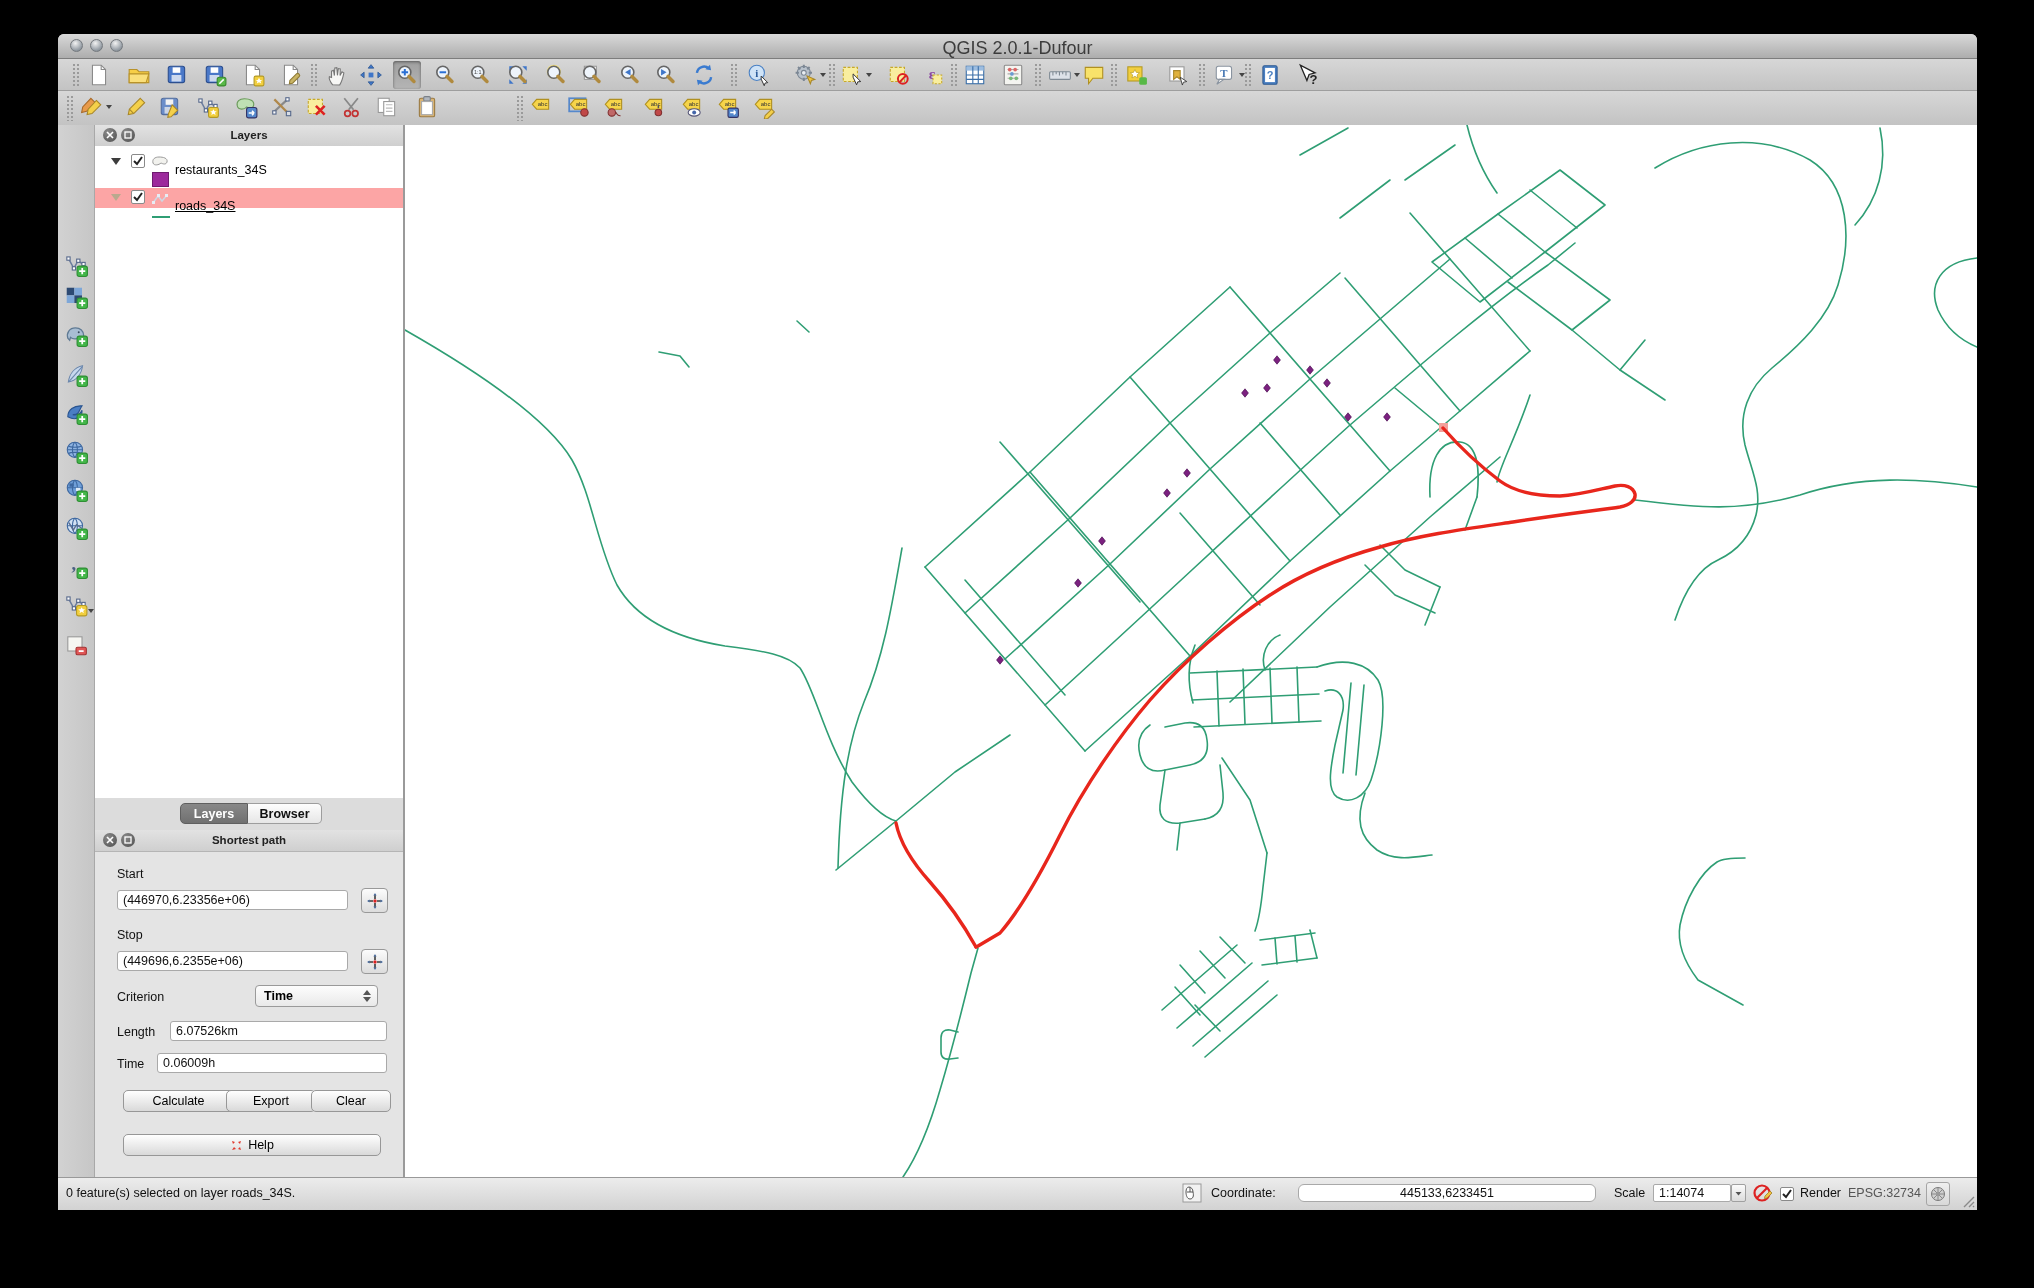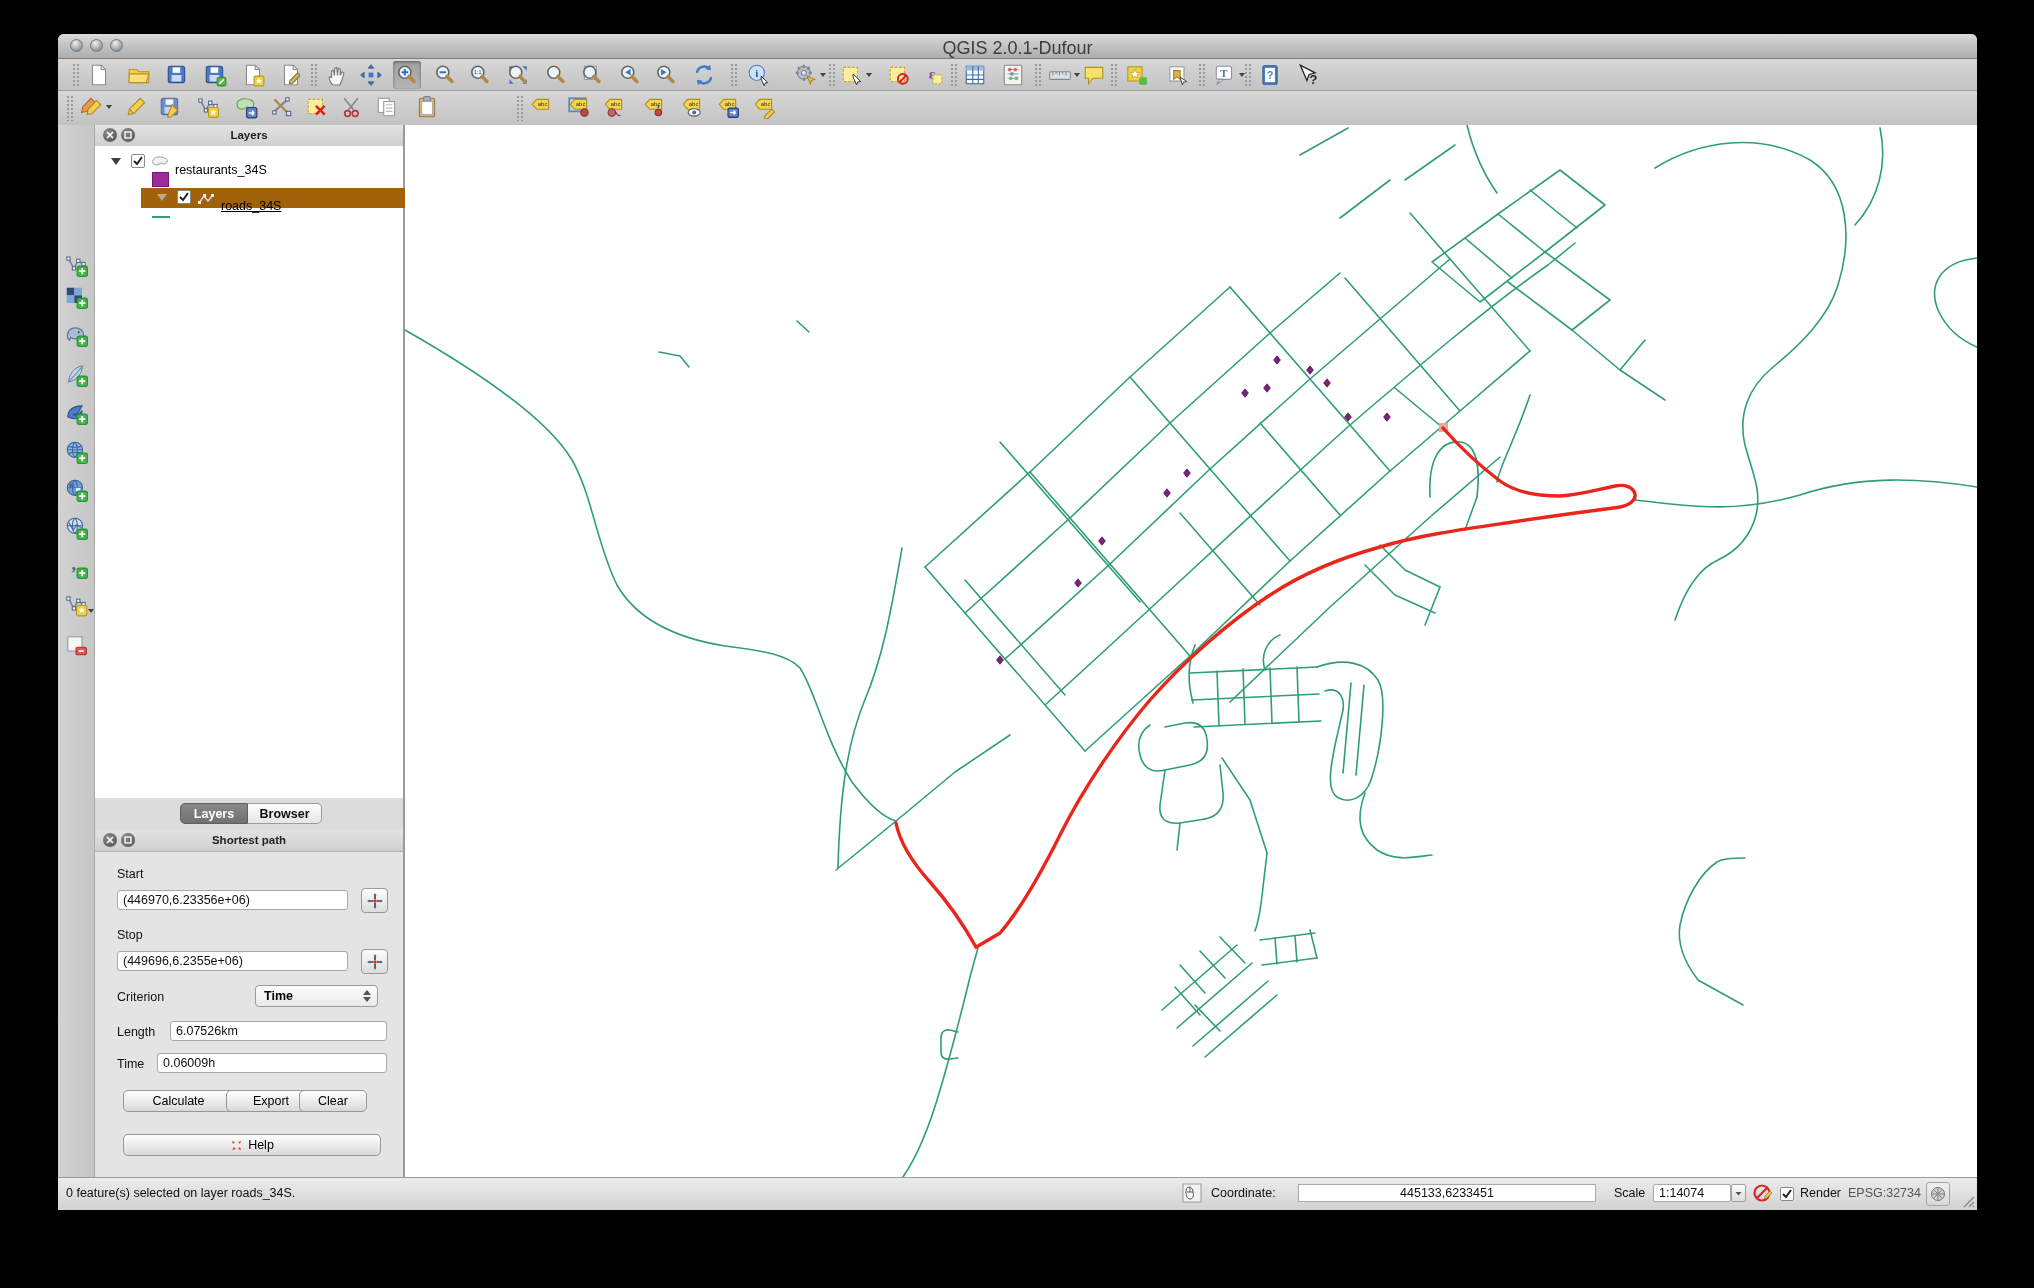--- a/index.html
+++ b/index.html
@@ -16,21 +16,21 @@
   .dd{position:absolute;width:0;height:0;border-left:3.5px solid transparent;border-right:3.5px solid transparent;border-top:4.5px solid #444;}
   .handle{position:absolute;top:4px;bottom:4px;width:7px;background-image:radial-gradient(circle,#9a9a9a 1px,transparent 1.2px);background-size:4px 4px;}
   .leftbar{position:absolute;left:0;top:91px;width:37px;height:1052px;background:linear-gradient(90deg,#d2d2d2,#c6c6c6);border-right:1px solid #a8a8a8;box-sizing:border-box;}
   .lbtn{position:absolute;left:4px;width:28px;height:28px;display:flex;align-items:center;justify-content:center;}
   .dock{position:absolute;left:37px;top:91px;width:310px;height:1052px;background:#e4e4e4;border-right:2px solid #9a9a9a;box-sizing:border-box;}
   .phead{position:absolute;left:0;width:100%;height:21px;background:linear-gradient(#e2e2e2,#cfcfcf);border-bottom:1px solid #b5b5b5;}
   .phead .ptitle{position:absolute;left:0;right:0;top:4px;text-align:center;font-size:11.5px;font-weight:bold;color:#222;}
   .pbtn{position:absolute;top:3px;width:14px;height:14px;border-radius:50%;background:radial-gradient(circle at 35% 30%,#8a8a8a,#4e4e4e);color:#fff;display:flex;align-items:center;justify-content:center;}
   .layers-list{position:absolute;left:0;top:21px;width:100%;height:652px;background:#fff;border-bottom:1px solid #aaa;}
   .lrow{position:absolute;left:0;width:100%;height:20px;}
-  .lrow.sel{background:#a16207;margin-left:46px;}
+  .lrow.sel{background:#fca5a5;}
   .disc{position:absolute;width:0;height:0;border-left:5px solid transparent;border-right:5px solid transparent;border-top:7px solid #3c3c3c;top:6px;}
   .cb{position:absolute;top:2px;width:14px;height:14px;background:#fff;border:1px solid #8a8a8a;border-radius:2px;box-sizing:border-box;}
   .lname{position:absolute;top:11px;font-size:12.5px;font-weight:normal;color:#000;white-space:nowrap;}
   .tabstrip{position:absolute;left:0;top:673px;width:100%;height:32px;background:#dcdcdc;border-bottom:1px solid #b0b0b0;}
   .tab{position:absolute;top:5px;height:21px;line-height:21px;text-align:center;font-size:12.5px;font-weight:bold;box-sizing:border-box;}
   .tab.on{background:linear-gradient(#888,#707070);color:#fff;border:1px solid #5f5f5f;border-radius:5px 0 0 5px;}
   .tab.off{background:linear-gradient(#fdfdfd,#e6e6e6);color:#111;border:1px solid #9d9d9d;border-left:none;border-radius:0 5px 5px 0;}
   .sp{position:absolute;left:0;top:705px;width:100%;height:347px;background:#e4e4e4;}
   .splabel{position:absolute;font-size:12.5px;color:#111;}
   .field{position:absolute;height:20px;background:#fff;border:1px solid #a9a9a9;border-radius:3px;font-size:12.5px;color:#111;padding:0 5px;box-sizing:border-box;font-family:"Liberation Sans",sans-serif;}
@@ -615,21 +615,21 @@
             <i class="up"></i>
             <i class="dn"></i>
           </span>
       </div>
       <div class="splabel" style="left:22px;top:195px">Length</div>
       <input class="field" style="left: 75px; top: 191px; width: 217px;" value="6.07526km">
       <div class="splabel" style="left:22px;top:227px">Time</div>
       <input class="field" style="left: 62px; top: 223px; width: 230px;" value="0.06009h">
       <div class="pushbtn" style="left:28px;top:260px;width:111px">Calculate</div>
       <div class="pushbtn" style="left:131px;top:260px;width:90px">Export</div>
-      <div class="pushbtn" style="left:204px;top:260px;width:68px">Clear</div>
+      <div class="pushbtn" style="left:216px;top:260px;width:80px">Clear</div>
       <div class="pushbtn" style="left:28px;top:304px;width:258px">
         <svg width="13" height="13" viewBox="0 0 13 13">
             <path d="M2 2l3 1-2 2zM11 2l-1 3-2-2zM2 11l2-3 2 2zM11 11l-3-1 2-2z" fill="#e03a2f"></path>
           </svg>
         <span>Help</span>
       </div>
     </div>
   </div>
 
   <div class="mapcanvas" id="mapcanvas">
@@ -734,21 +734,21 @@
   <div class="statusbar">
     <div class="sb" style="left:8px">0 feature(s) selected on layer roads_34S.</div>
     <div class="sb" style="left:1124px;top:5px">
       <svg width="20" height="20" viewBox="0 0 20 20">
           <rect x="1" y="1" width="18" height="18" fill="#f2f2f2" stroke="#9a9a9a"></rect>
           <path d="M7 4c-2 0-3 2-3 5s1 7 4 7 4-3 3-7c0-3-2-5-4-5z" fill="#fff" stroke="#555"></path>
           <path d="M8 4v5M5 9h6" stroke="#555"></path>
         </svg>
     </div>
     <div class="sb" style="left:1153px">Coordinate:</div>
-    <input class="field" style="left: 1240px; top: 6px; width: 298px; height: 18px; text-align: center; border-radius: 0;" value="445133,6233451">
+    <input class="field" style="left: 1240px; top: 6px; width: 298px; height: 18px; text-align: center; border-radius: 6px;" value="445133,6233451">
     <div class="sb" style="left:1556px">Scale</div>
     <input class="field" style="left: 1595px; top: 6px; width: 78px; height: 18px; border-radius: 2px;" value="1:14074">
     <div class="sb" style="left:1673px;top:6px;width:15px;height:18px;background:linear-gradient(#fbfbfb,#dcdcdc);border:1px solid #a0a0a0;border-radius:2px;box-sizing:border-box">
         <svg width="13" height="16" viewBox="0 0 13 16">
           <path d="M3.5 7l3 3.4L9.5 7z" fill="#555"></path>
         </svg>
       </div>
     <div class="sb" style="left:1694px;top:4px">
       <svg width="22" height="22" viewBox="0 0 22 22">
           <circle cx="10" cy="11" r="7.5" fill="none" stroke="#d22" stroke-width="2.2"></circle>

